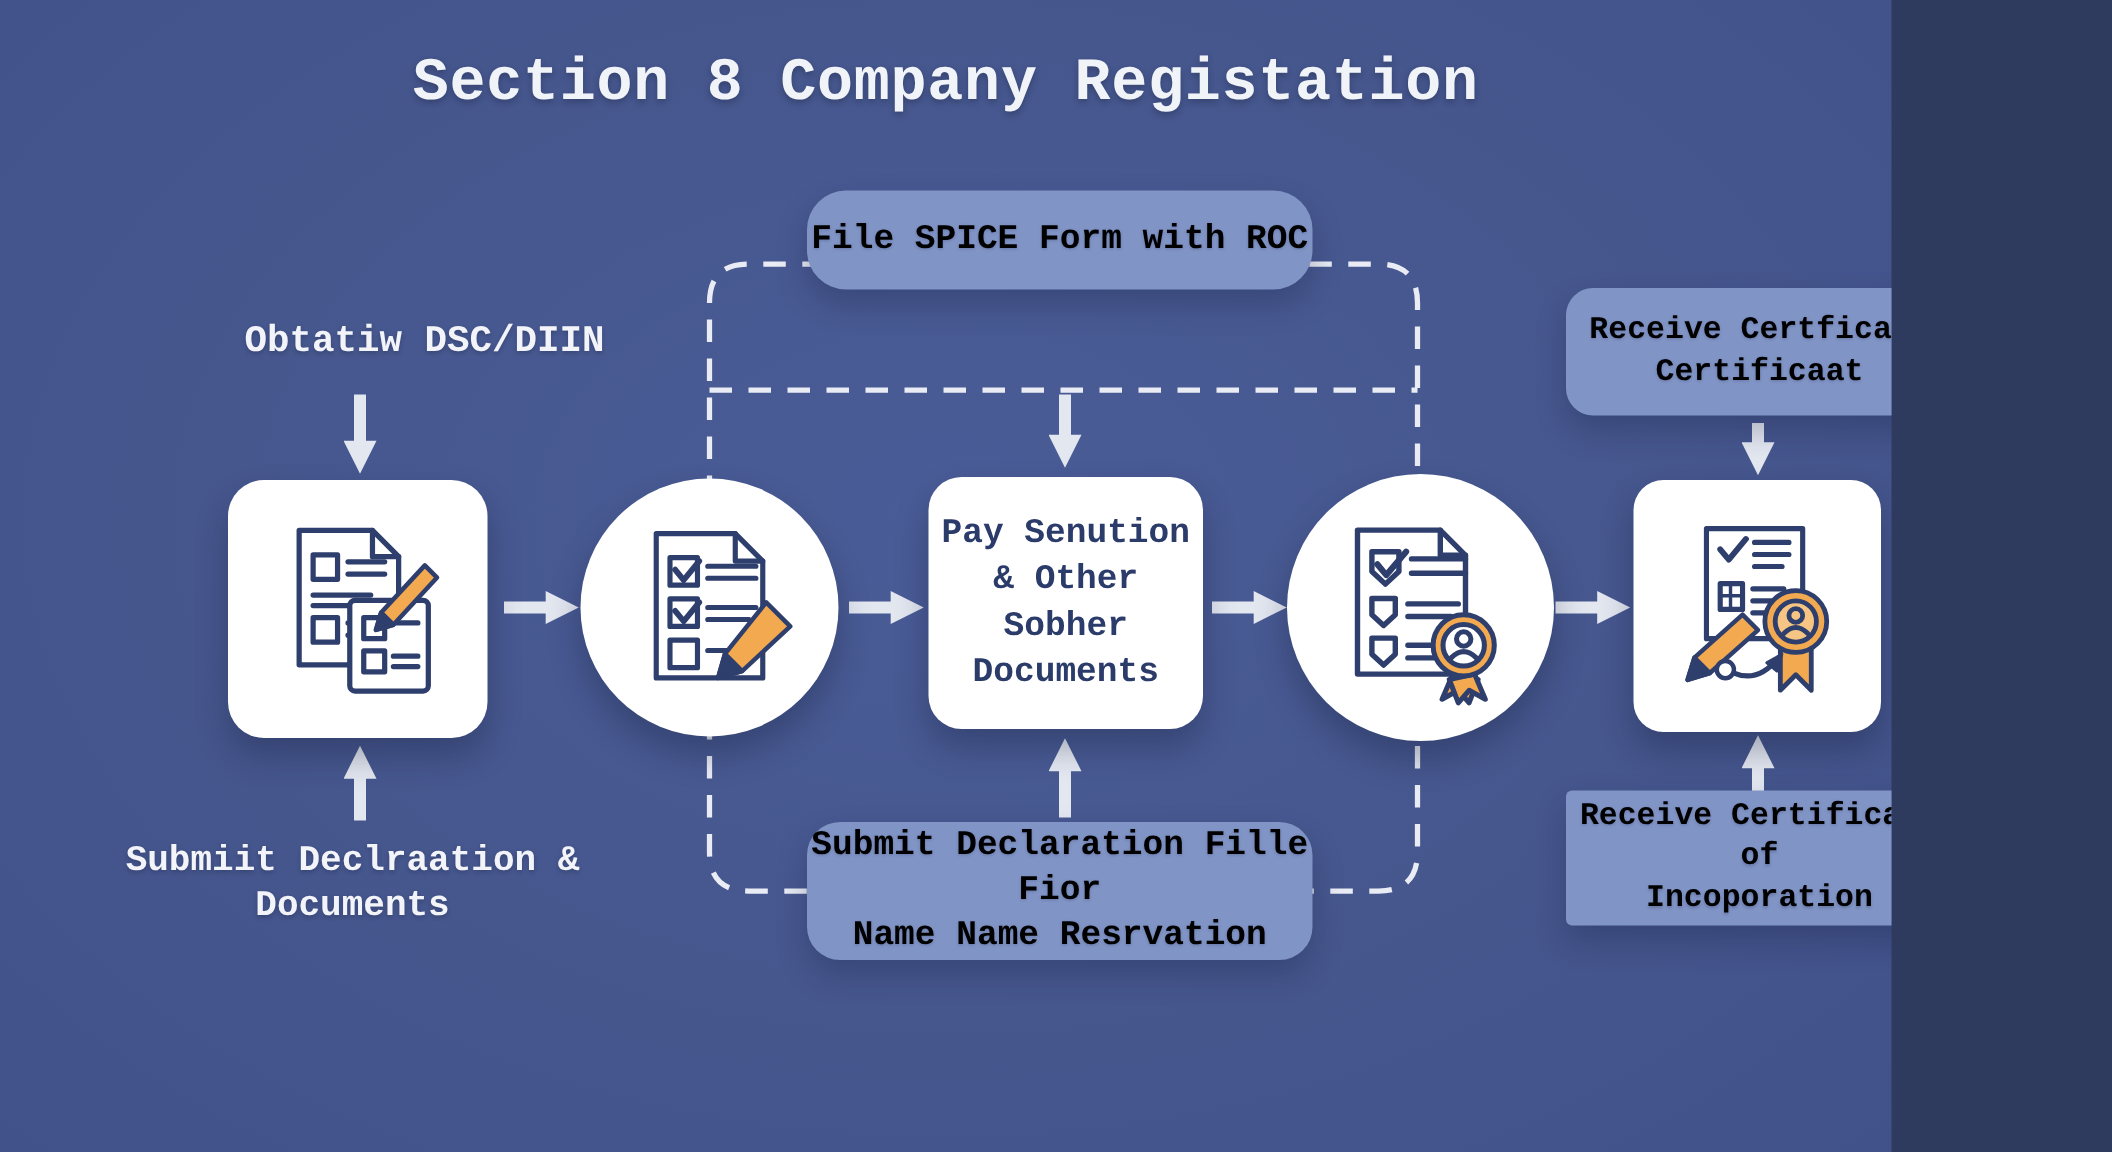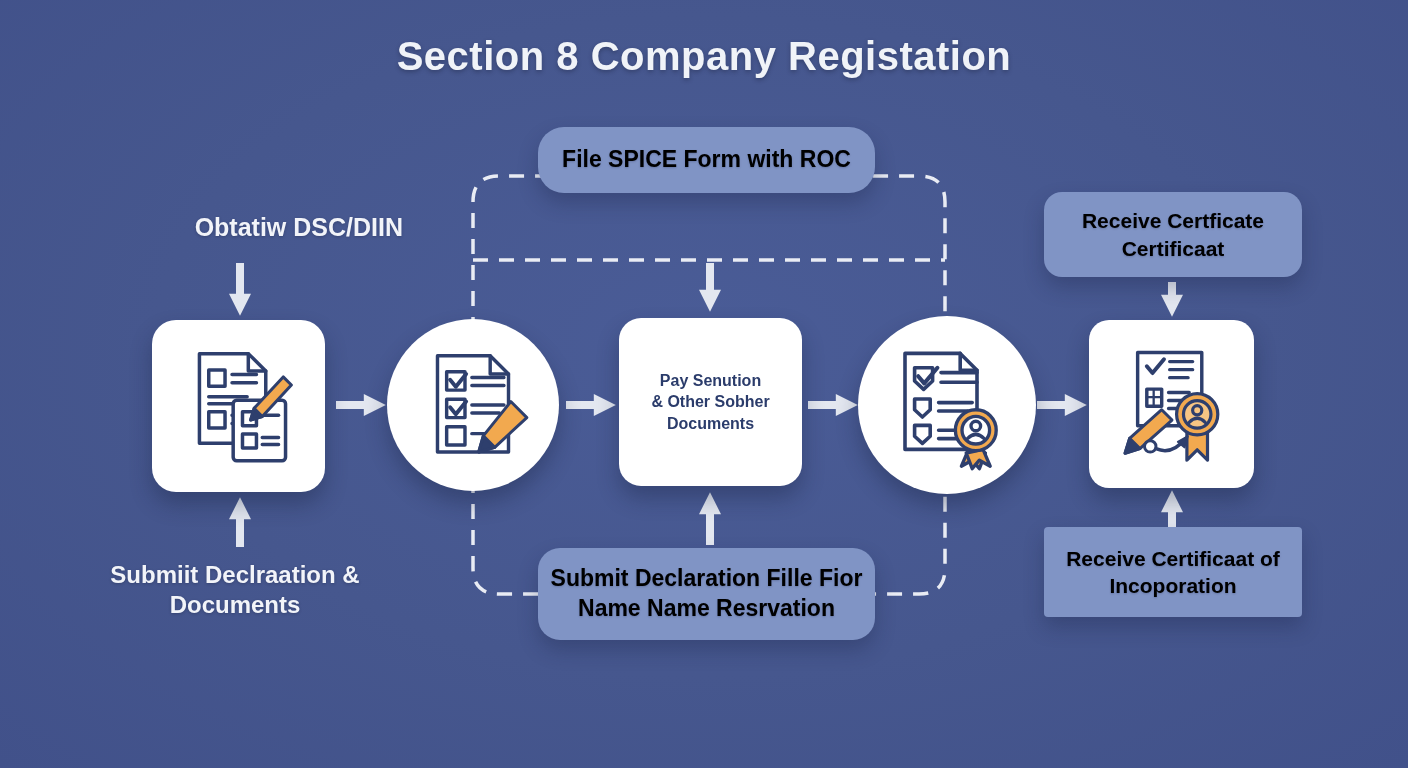--- a/index.html
+++ b/index.html
@@ -1,19 +1,19 @@
 <!DOCTYPE html>
 <html><head>
 <meta charset="utf-8">
 <style>
   html,body{margin:0;padding:0;background:#2f3a5f;}
   #canvas{
-    position:relative;width:1408px;height:768px;overflow:hidden;
+    position:relative;width:1261px;height:768px;overflow:hidden;
     background:radial-gradient(ellipse at 50% 45%, #4a5c97 0%, #46578e 55%, #41518a 100%);
-    font-family:Liberation Sans, sans-serif;
+    font-family:Liberation Mono, monospace;
     -webkit-font-smoothing:antialiased;
   }
   .title{
     position:absolute;top:34px;left:0;width:100%;text-align:center;
     font-size:40px;font-weight:bold;color:#f0f3f8;letter-spacing:.5px;
     text-shadow:0 2px 4px rgba(20,25,50,.35);z-index:2;
   }
   .free-label{
     position:absolute;color:#f2f4f9;font-weight:bold;text-align:center;
     text-shadow:0 1px 3px rgba(20,25,50,.3);z-index:2;white-space:pre-line;line-height:1.25;
@@ -34,21 +34,21 @@
     position:absolute;background:#ffffff;z-index:3;
     display:flex;align-items:center;justify-content:center;
     box-shadow:0 12px 22px rgba(18,26,55,.33);
   }
   #node-documents{left:152px;top:320px;width:173px;height:172px;border-radius:24px;}
   #node-checklist{left:387px;top:319px;width:172px;height:172px;border-radius:50%;}
   #node-pay{left:619px;top:318px;width:183px;height:168px;border-radius:22px;}
   #node-verify{left:858px;top:316px;width:178px;height:178px;border-radius:50%;}
   #node-certificate{left:1089px;top:320px;width:165px;height:168px;border-radius:20px;}
   #node-pay .node-text{
-    color:#2b3c6b;font-weight:bold;font-size:16px;line-height:1.35;text-align:center;white-space:pre-line;
+    color:#2b3c6b;font-weight:bold;font-size:23px;line-height:1.35;text-align:center;white-space:pre-line;
   }
   #connectors{position:absolute;left:0;top:0;z-index:1;}
 </style>
 </head>
 <body>
 
 <div id="canvas">
 
   <div class="title">Section 8 Company Registation</div>
 

